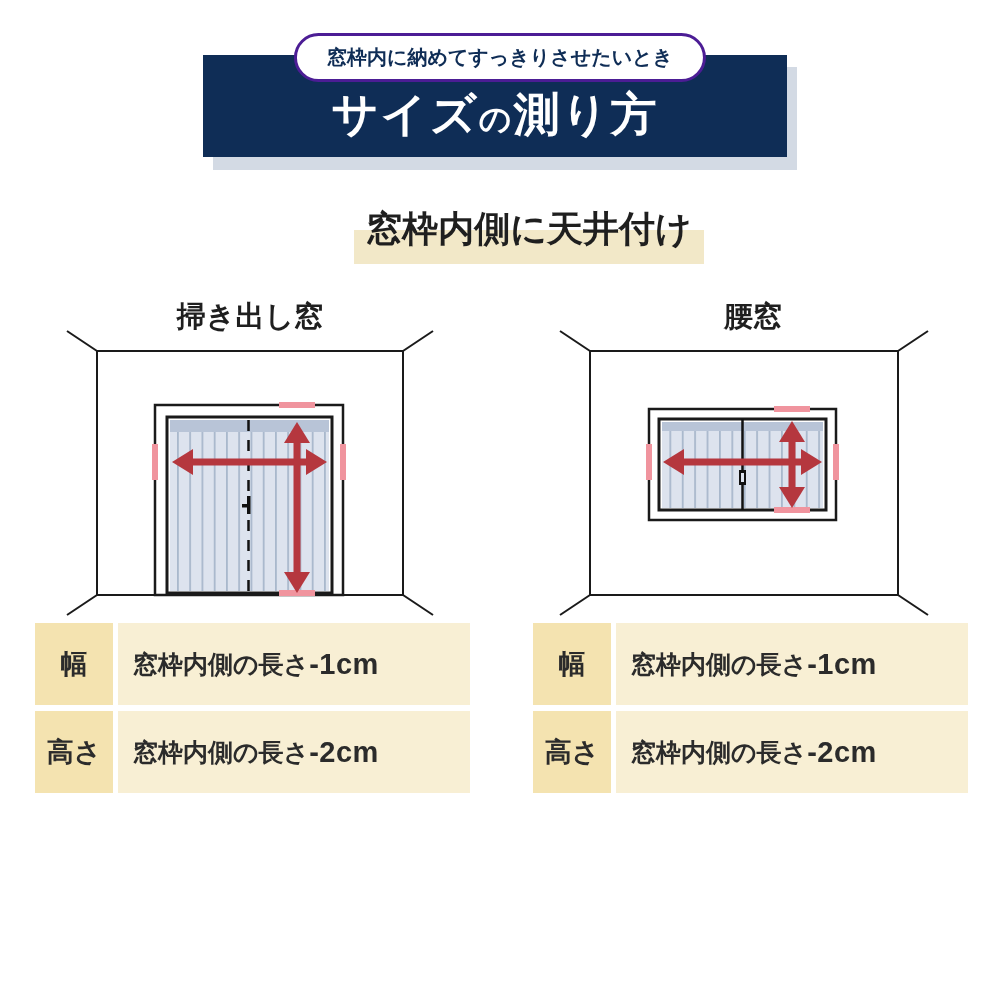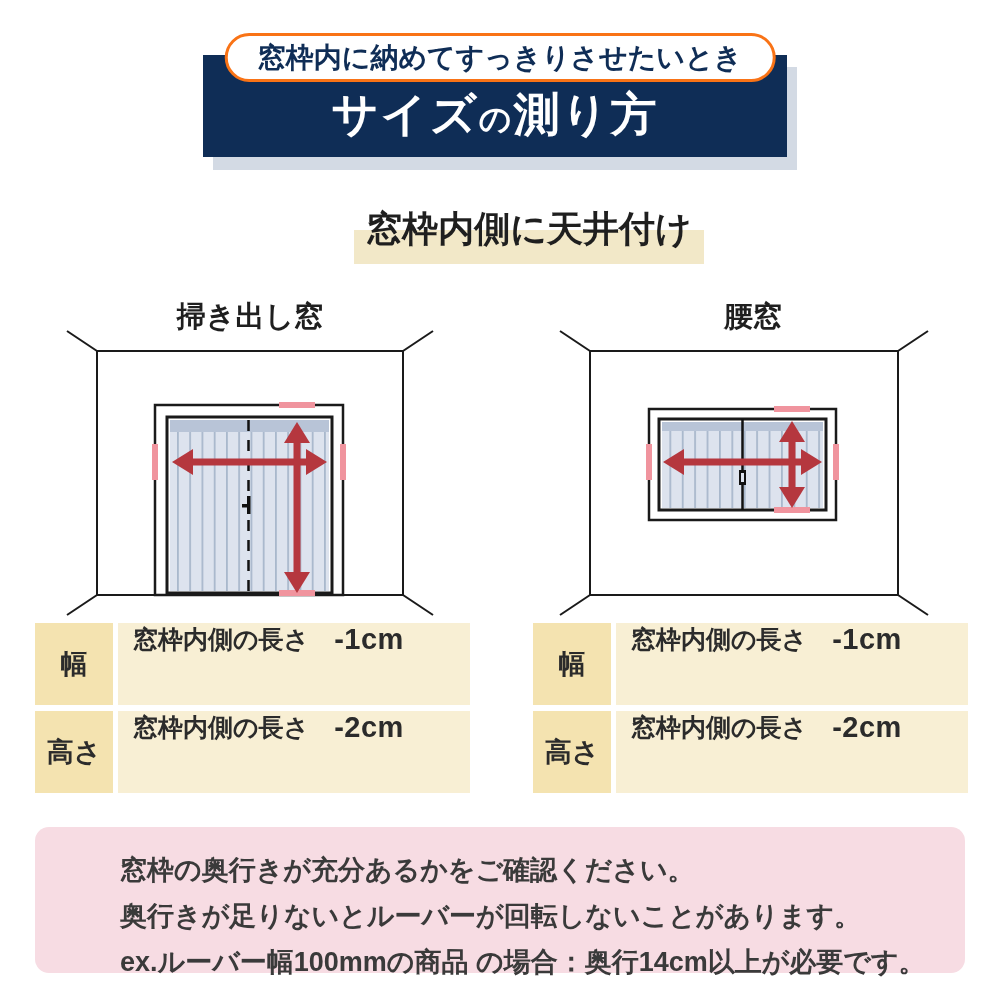--- a/index.html
+++ b/index.html
@@ -7,22 +7,22 @@
   .page{
     position:relative;width:1000px;height:1000px;background:#ffffff;overflow:hidden;
     font-family:"Liberation Sans","DejaVu Sans",sans-serif;color:#222;
   }
   
   .hdr-shadow{position:absolute;left:213px;top:67px;width:584px;height:103px;background:#d3dae4;}
   .hdr-navy{position:absolute;left:203px;top:55px;width:584px;height:102px;background:#0f2d56;}
   .hdr-pill{
     position:absolute;left:50%;top:33px;transform:translateX(-50%);
     height:49px;line-height:43px;padding:0 30px;background:#ffffff;
-    border:3px solid #f97316;border-radius:26px;white-space:nowrap;
-    font-size:28px;font-weight:700;color:#0f2d56;z-index:3;
+    border:3px solid #4c1d95;border-radius:26px;white-space:nowrap;
+    font-size:20px;font-weight:700;color:#0f2d56;z-index:3;
   }
   .hdr-title{
     position:absolute;left:203px;top:84px;width:584px;text-align:center;
     color:#ffffff;font-weight:800;font-size:46px;letter-spacing:2px;z-index:2;
   }
   .hdr-title .small{font-size:32px;}
   
   .sec-head{position:absolute;left:0;top:203px;width:1000px;text-align:center;margin-left:29px;}
   .sec-head span{
     display:inline-block;font-size:36px;font-weight:800;color:#1f1f1f;
@@ -41,24 +41,24 @@
   
   .stable{position:absolute;width:435px;top:623px;}
   .stable.left{left:35px;}
   .stable.right{left:533px;}
   .trow{display:flex;margin-bottom:6px;height:82px;}
   .tlabel{
     width:78px;background:#f4e3b0;display:flex;align-items:center;justify-content:center;
     font-size:27px;font-weight:800;color:#2b2b2b;margin-right:5px;flex:none;
   }
   .tvalue{
-    flex:1;background:#f8efd4;display:flex;align-items:flex-start;
+    flex:1;background:#f8efd4;display:flex;align-items:center;
     padding-left:15px;font-size:25px;font-weight:600;color:#2b2b2b;
   }
-  .tvalue b{font-size:29px;font-weight:800;margin-left:25px;letter-spacing:0.5px;}
+  .tvalue b{font-size:29px;font-weight:800;margin-left:0;letter-spacing:0.5px;}
   
   .note{
     position:absolute;left:35px;top:827px;width:930px;height:146px;
     background:#f7dce3;border-radius:14px;padding:20px 40px 0 85px;
   }
   .note p{margin:0;font-size:27px;font-weight:600;color:#3a3a3a;line-height:46px;white-space:nowrap;}
 </style>
 </head>
 <body>
 
@@ -210,19 +210,14 @@
     </div>
     <div class="trow">
       <div class="tlabel">高さ</div>
       <div class="tvalue">
           <span>窓枠内側の長さ</span>
           <b>-2cm</b>
         </div>
     </div>
   </div>
 
-  <div class="note">
-    <p>窓枠の奥行きが充分あるかをご確認ください。</p>
-    <p>奥行きが足りないとルーバーが回転しないことがあります。</p>
-    <p>ex.ルーバー幅100mmの商品 の場合：奥行14cm以上が必要です。</p>
-  </div>
 
 </div>
 
 </body></html>

